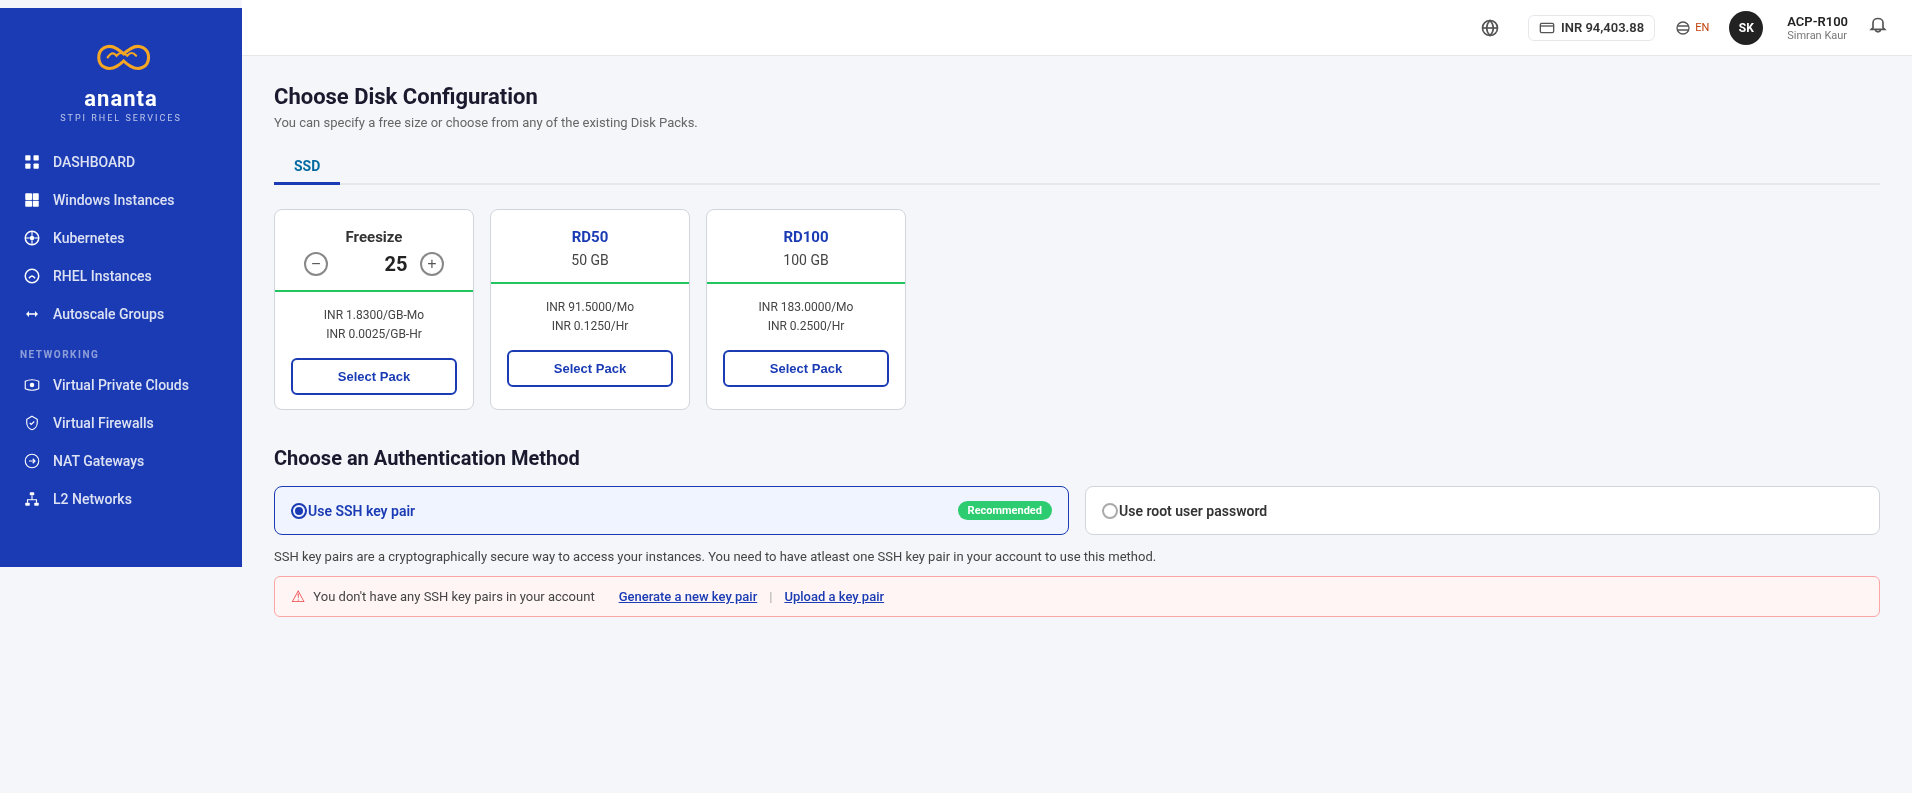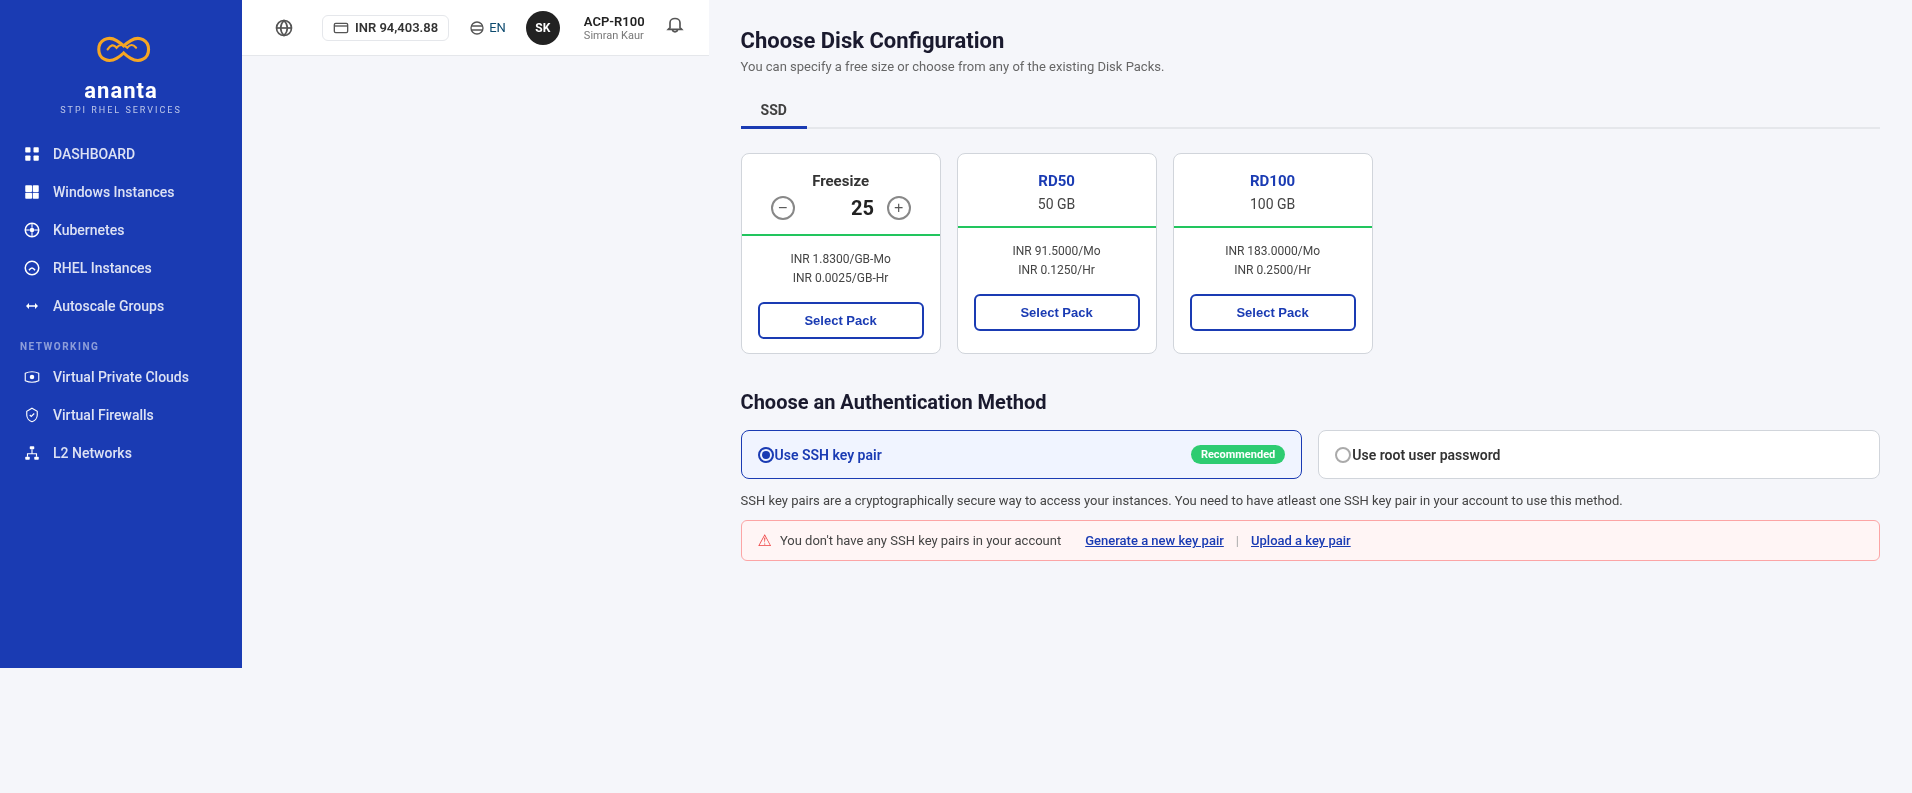--- a/index.html
+++ b/index.html
@@ -6,22 +6,23 @@
     body { font-family: -apple-system, BlinkMacSystemFont, 'Segoe UI', Roboto, sans-serif; display: flex; height: 793px; overflow: hidden; background: #f5f6fa; }
 
     
     .sidebar {
       width: 242px;
       min-width: 242px;
       background: #1a3bb3;
       color: white;
       display: flex;
       flex-direction: column;
-      height: 668px;
+      height: 559px;
       overflow-y: auto;
+      margin-top: 8px;
     }
     .sidebar-logo {
       padding: 24px 20px 20px;
       display: flex;
       align-items: center;
       justify-content: center;
     }
     .logo-container {
       display: flex;
       flex-direction: column;
@@ -63,21 +64,21 @@
       color: rgba(255,255,255,0.85);
       border-left: 3px solid transparent;
       transition: background 0.15s;
     }
     .sidebar-item-icon { width: 18px; height: 18px; flex-shrink: 0; }
 
     
     .main-area {
       flex: 1;
       display: flex;
-      flex-direction: row;
+      flex-direction: column;
       overflow: hidden;
     }
     .header {
       background: white;
       border-bottom: 1px solid #e5e7eb;
       height: 56px;
       display: flex;
       align-items: center;
       justify-content: flex-end;
       padding: 0 24px;
@@ -101,22 +102,22 @@
       font-weight: 600;
       color: #333;
       border: 1px solid #e5e7eb;
       padding: 4px 10px;
       border-radius: 6px;
     }
     .header-lang {
       display: flex;
       align-items: center;
       gap: 4px;
-      font-size: 13px;
-      color: #0c4a6e;
+      font-size: 11px;
+      color: #c2410c;
       cursor: pointer;
     }
     .header-user {
       display: flex;
       align-items: center;
       gap: 24px;
       cursor: pointer;
     }
     .header-avatar {
       width: 34px; height: 34px;
@@ -159,21 +160,21 @@
     .tab {
       padding: 8px 20px;
       font-size: 14px;
       font-weight: 500;
       color: #666;
       cursor: pointer;
       border-bottom: 3px solid transparent;
       margin-bottom: -2px;
     }
     .tab.active {
-      color: #404040;
+      color: #0369a1;
       font-weight: 700;
       border-bottom-color: #1a3bb3;
     }
 
     
     .disk-packs-row {
       display: flex;
       gap: 16px;
       margin-bottom: 36px;
     }
@@ -409,20 +410,27 @@
   </div>
 
   <div class="sidebar-item">
     <svg class="sidebar-item-icon" fill="white" viewBox="0 0 24 24">
         <path d="M12 3 L19 7 L19 12 C19 16.5 15.5 20 12 21 C8.5 20 5 16.5 5 12 L5 7 Z" stroke="white" stroke-width="1.5" fill="none"></path>
         <path d="M9 12 L11 14 L15 10" stroke="white" stroke-width="1.5" fill="none"></path>
       </svg>
     <span>Virtual Firewalls</span>
   </div>
 
+  <div class="sidebar-item">
+    <svg class="sidebar-item-icon" fill="white" viewBox="0 0 24 24">
+        <circle cx="12" cy="12" r="9" stroke="white" stroke-width="1.5" fill="none"></circle>
+        <path d="M8 12 L16 12 M13 9 L16 12 L13 15" stroke="white" stroke-width="1.5" fill="none"></path>
+      </svg>
+    <span>NAT Gateways</span>
+  </div>
 
   <div class="sidebar-item">
     <svg class="sidebar-item-icon" fill="white" viewBox="0 0 24 24">
         <rect x="9" y="3" width="6" height="4" rx="1" fill="white"></rect>
         <rect x="3" y="17" width="6" height="4" rx="1" fill="white"></rect>
         <rect x="15" y="17" width="6" height="4" rx="1" fill="white"></rect>
         <path d="M12 7 L12 13 L6 13 L6 17 M12 13 L18 13 L18 17" stroke="white" stroke-width="1.5" fill="none"></path>
       </svg>
     <span>L2 Networks</span>
   </div>

